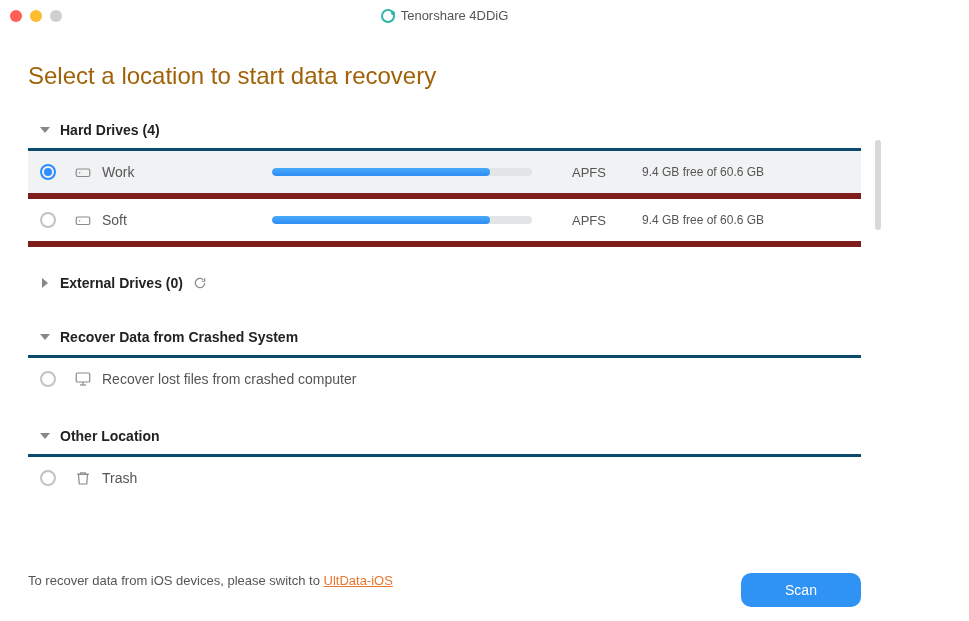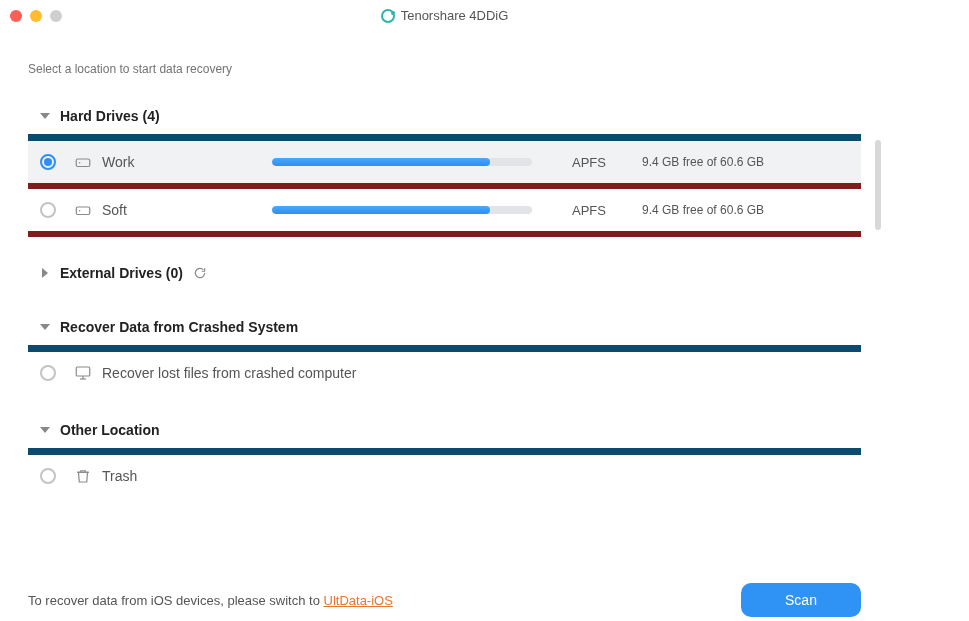--- a/index.html
+++ b/index.html
@@ -8,43 +8,43 @@
   .traffic { position:absolute; left:10px; top:10px; display:flex; gap:8px; }
   .tl { width:12px; height:12px; border-radius:50%; }
   .tl.red { background:#ff5f57; }
   .tl.amber { background:#febc2e; }
   .tl.green { background:#cfcfcf; }
   .title-center { margin:0 auto; display:flex; align-items:center; gap:6px; font-size:13px; color:#555; }
   .logo-swirl { width:14px; height:14px; border:2px solid #2bb6a8; border-radius:50%; display:inline-block; position:relative; }
   .logo-swirl::after { content:""; position:absolute; width:4px; height:4px; background:#2bb6a8; border-radius:50%; right:-2px; top:0; }
 
   .content { padding: 30px 28px 0 28px; }
-  .page-heading { font-size:12px; color:#737373; font-weight:500; margin-bottom:22px; }
+  .page-heading { font-size:24px; color:#a16207; font-weight:500; margin-bottom:22px; }
 
   .section { background:#fff; border-radius:4px; margin-bottom:18px; }
-  .section-header { display:flex; align-items:center; gap:10px; padding:10px 12px; border-bottom:7px solid #0c4a6e; }
+  .section-header { display:flex; align-items:center; gap:10px; padding:10px 12px; border-bottom:3px solid #0c4a6e; }
   .expander { width:10px; height:10px; display:inline-flex; align-items:center; justify-content:center; color:#777; }
   .section-title { font-weight:700; font-size:14px; color:#222; }
   .refresh-icon { width:14px; height:14px; display:inline-block; }
 
   .scroll-track { position:absolute; right:8px; top:140px; width:6px; height:90px; background:#d8d8d8; border-radius:3px; }
 
   .row { display:flex; align-items:center; padding:12px 12px; border-bottom:6px solid #7f1d1d; }
   .row.selected { background:#f1f2f3; }
   .radio { width:16px; height:16px; border:2px solid #c3c3c3; border-radius:50%; margin-right:18px; position:relative; flex:0 0 auto; }
   .radio.checked { border-color:#2d8efc; }
   .radio.checked::after { content:""; position:absolute; inset:2px; border-radius:50%; background:#2d8efc; }
   .drive-icon, .trash-icon, .monitor-icon { width:18px; height:18px; color:#8a8a8a; flex:0 0 auto; margin-right:10px; display:inline-flex; }
   .drive-name { width:170px; font-size:14px; color:#555; }
   .usage-bar { width:260px; height:8px; background:#e2e4e8; border-radius:4px; overflow:hidden; margin-right:40px; }
   .usage-fill { height:100%; background:linear-gradient(180deg,#49a9f8,#2d8ef5); border-radius:4px; }
   .fs-type { width:70px; font-size:13px; color:#555; }
   .free-text { font-size:12px; color:#555; }
 
-  .footer { position:absolute; left:0; right:0; bottom:4px; padding:0 28px; display:flex; align-items:center; justify-content:space-between; }
+  .footer { position:absolute; left:0; right:0; bottom:14px; padding:0 28px; display:flex; align-items:flex-start; justify-content:space-between; }
   .footer-text { font-size:13px; color:#555; }
   .footer-link { color:#e8762d; text-decoration:underline; }
   .scan-btn { background:#2f93f6; color:#fff; border:none; width:120px; height:34px; font-size:14px; border-radius:10px; cursor:pointer; }
 
   .wrap { position:relative; width:889px; height:621px; }
 </style>
 </head>
 <body>
 
 <div class="wrap">

